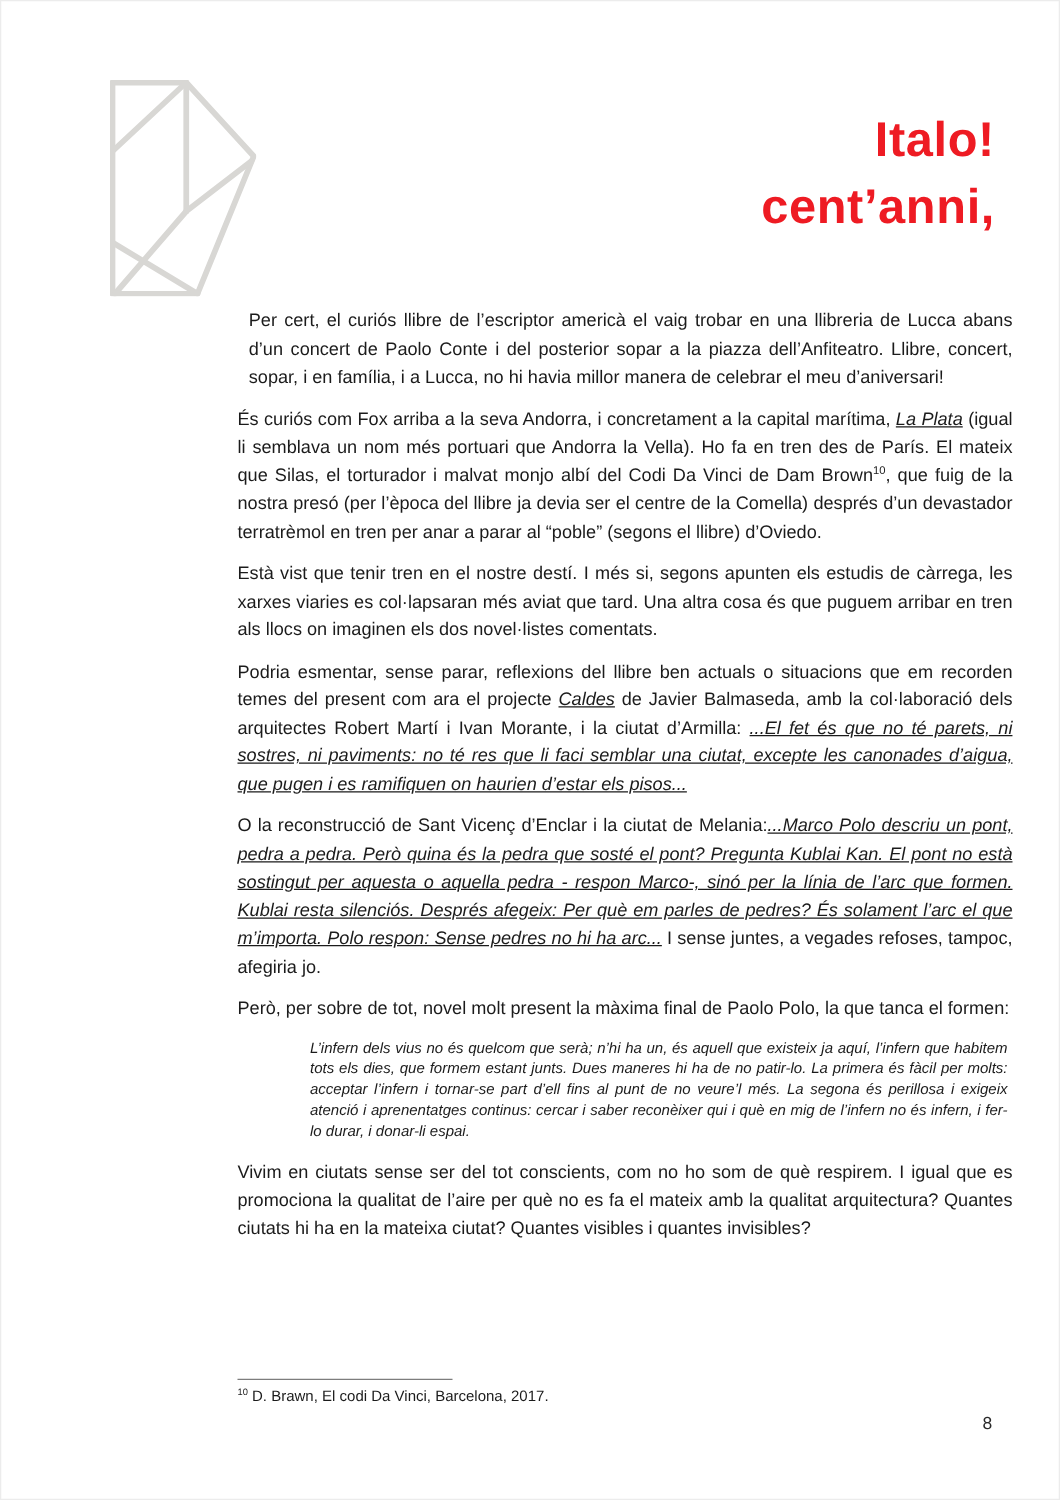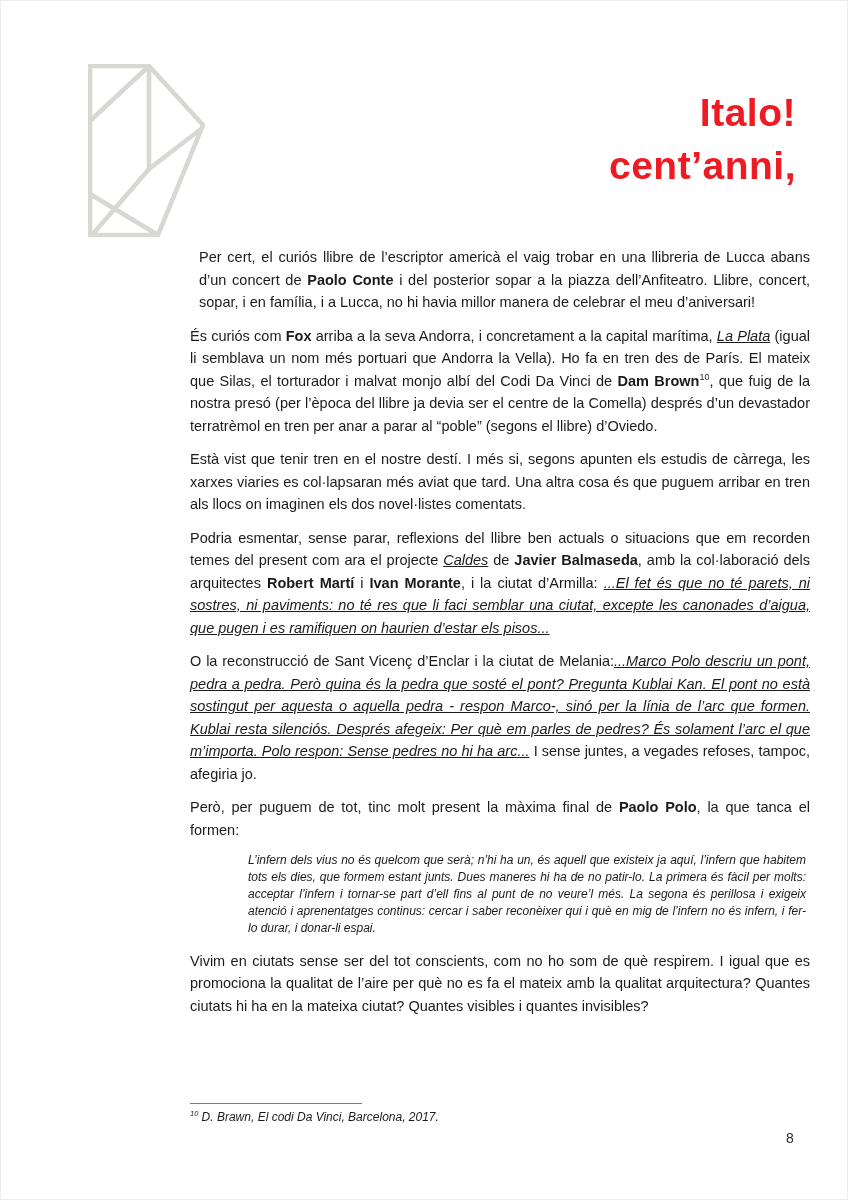--- a/index.html
+++ b/index.html
@@ -19,24 +19,24 @@
     font-size:39px; line-height:53px; letter-spacing:0.5px;
   }
   .body-col { position:absolute; left:190px; top:246px; width:620px; color:#1b1b1b; }
   .para { margin:0 0 11px 0; text-align:justify; font-size:14.5px; line-height:22.5px; }
   .para.first { padding-left:9px; }
   .para.quote {
     font-style:italic;
     font-size:12px; line-height:16.9px;
     margin:5px 4px 13px 58px;
   }
-  .b { font-weight:bold; }
+  .b { font-weight:normal; }
   .i { font-style:italic;text-decoration:underline; }
   sup { font-size:0.62em; vertical-align:super; line-height:0; }
-  .footnote { position:absolute; left:190px; top:1103px; width:620px;font-style:italic; }
+  .footnote { position:absolute; left:190px; top:1103px; width:620px; }
   .fn-rule { width:172px; height:0; border-top:1px solid #7d7d7d; }
   .fn-text { margin-top:6px; font-size:12px; line-height:15px; color:#1b1b1b; }
   .pagenum { position:absolute; left:786px; top:1130px; font-size:14px; color:#2a2a2a; }
 </style>
 </head>
 <body>
 
 <div class="page">
 
   <svg class="logo" viewBox="0 0 117 173" xmlns="http://www.w3.org/2000/svg">
@@ -54,21 +54,21 @@
     <div>Italo!</div>
     <div>cent’anni,</div>
   </div>
 
   <div class="body-col">
       <p class="para first"><span>Per cert, el curiós llibre de l’escriptor americà el vaig trobar en una llibreria de Lucca abans d’un concert de </span><span class="b">Paolo Conte</span><span> i del posterior sopar a la piazza dell’Anfiteatro. Llibre, concert, sopar, i en família, i a Lucca, no hi havia millor manera de celebrar el meu d’aniversari!</span></p>
       <p class="para"><span>És curiós com </span><span class="b">Fox</span><span> arriba a la seva Andorra, i concretament a la capital marítima, </span><span class="i">La Plata</span><span> (igual li semblava un nom més portuari que Andorra la Vella). Ho fa en tren des de París. El mateix que Silas, el torturador i malvat monjo albí del Codi Da Vinci de </span><span class="b">Dam Brown</span><sup>10</sup><span>, que fuig de la nostra presó (per l’època del llibre ja devia ser el centre de la Comella) després d’un devastador terratrèmol en tren per anar a parar al “poble” (segons el llibre) d’Oviedo.</span></p>
       <p class="para"><span>Està vist que tenir tren en el nostre destí. I més si, segons apunten els estudis de càrrega, les xarxes viaries es col·lapsaran més aviat que tard. Una altra cosa és que puguem arribar en tren als llocs on imaginen els dos novel·listes comentats.</span></p>
       <p class="para"><span>Podria esmentar, sense parar, reflexions del llibre ben actuals o situacions que em recorden temes del present com ara el projecte </span><span class="i">Caldes</span><span> de </span><span class="b">Javier Balmaseda</span><span>, amb la col·laboració dels arquitectes </span><span class="b">Robert Martí</span><span> i </span><span class="b">Ivan Morante</span><span>, i la ciutat d’Armilla: </span><span class="i">...El fet és que no té parets, ni sostres, ni paviments: no té res que li faci semblar una ciutat, excepte les canonades d’aigua, que pugen i es ramifiquen on haurien d’estar els pisos...</span></p>
       <p class="para"><span>O la reconstrucció de Sant Vicenç d’Enclar i la ciutat de Melania:</span><span class="i">...Marco Polo descriu un pont, pedra a pedra. Però quina és la pedra que sosté el pont? Pregunta Kublai Kan. El pont no està sostingut per aquesta o aquella pedra - respon Marco-, sinó per la línia de l’arc que formen. Kublai resta silenciós. Després afegeix: Per què em parles de pedres? És solament l’arc el que m’importa. Polo respon: Sense pedres no hi ha arc...</span><span> I sense juntes, a vegades refoses, tampoc, afegiria jo.</span></p>
-      <p class="para"><span>Però, per puguem de tot, tinc molt present la màxima final de </span><span class="b">Paolo Polo</span><span>, la que tanca el formen:</span></p>
+      <p class="para"><span>Però, per sobre de tot, novel molt present la màxima final de </span><span class="b">Paolo Polo</span><span>, la que tanca el formen:</span></p>
       <p class="para quote"><span>L’infern dels vius no és quelcom que serà; n’hi ha un, és aquell que existeix ja aquí, l’infern que habitem tots els dies, que formem estant junts. Dues maneres hi ha de no patir-lo. La primera és fàcil per molts: acceptar l’infern i tornar-se part d’ell fins al punt de no veure’l més. La segona és perillosa i exigeix atenció i aprenentatges continus: cercar i saber reconèixer qui i què en mig de l’infern no és infern, i fer-lo durar, i donar-li espai.</span></p>
       <p class="para"><span>Vivim en ciutats sense ser del tot conscients, com no ho som de què respirem. I igual que es promociona la qualitat de l’aire per què no es fa el mateix amb la qualitat arquitectura? Quantes ciutats hi ha en la mateixa ciutat? Quantes visibles i quantes invisibles?</span></p>
     </div>
 
   <div class="footnote">
     <div class="fn-rule"></div>
     <div class="fn-text"><sup>10</sup><span> D. Brawn, El codi Da Vinci, Barcelona, 2017.</span></div>
   </div>
 
   <div class="pagenum">8</div>

